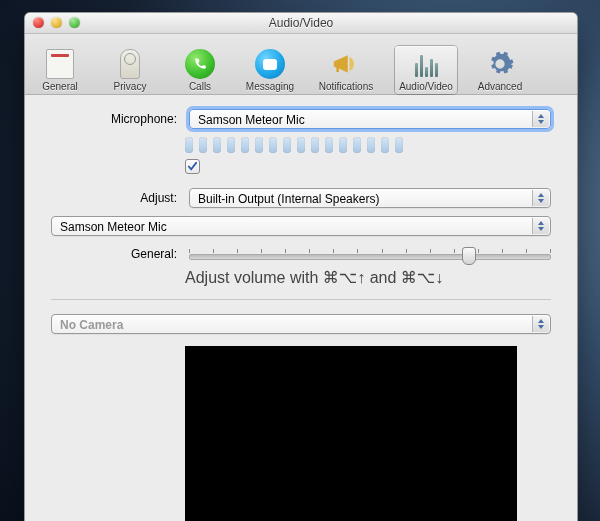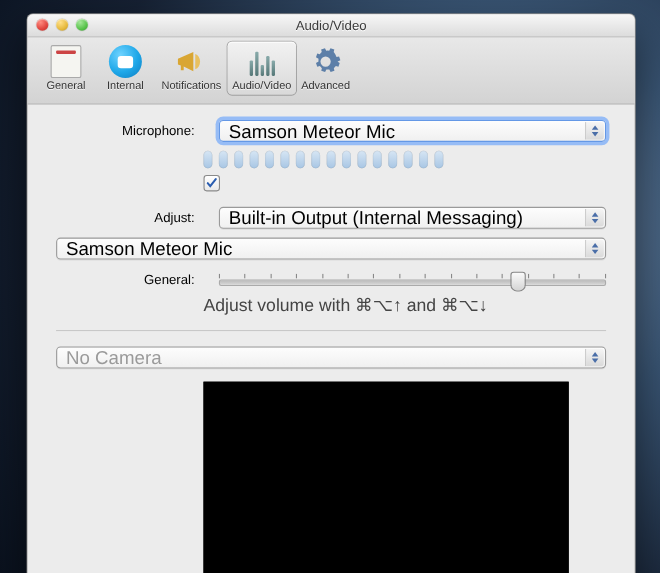--- a/index.html
+++ b/index.html
@@ -26,21 +26,21 @@
   .tl{width:11px;height:11px;border-radius:50%;box-shadow:inset 0 1px 1px rgba(255,255,255,.5),0 0 1px rgba(0,0,0,.4);} 
   .tl.red{background:radial-gradient(circle at 35% 30%,#ff8b80,#e0443e 60%,#b32e2a);} 
   .tl.yel{background:radial-gradient(circle at 35% 30%,#ffe08a,#e6b93c 60%,#b8902b);} 
   .tl.grn{background:radial-gradient(circle at 35% 30%,#a6e79a,#57c24a 60%,#3b9232);} 
   .titlebar .title{font-size:12px;color:#3a3a3a;text-shadow:0 1px 0 #fff;}
   
   .toolbar{
     height:56px;
     background:linear-gradient(#e8e8e8,#d3d3d3);
     border-bottom:1px solid #b0b0b0;
-    display:flex;align-items:flex-start;padding:4px 8px 0 8px;gap:0;
+    display:flex;align-items:flex-end;padding:4px 8px 0 8px;gap:16px;
   }
   .toolbtn{
     width:54px;text-align:center;padding:2px 0 2px;border-radius:4px;cursor:default;
   }
   .toolbtn.sel{
     background:linear-gradient(#f2f2f2,#d9d9d9);
     box-shadow:inset 0 1px 0 rgba(255,255,255,.7),0 0 0 1px rgba(0,0,0,.25);
   }
   .toolbtn .ic{width:32px;height:32px;margin:0 auto 1px;display:flex;align-items:center;justify-content:center;}
   .toolbtn .lbl{font-size:10px;color:#333;text-shadow:0 1px 0 rgba(255,255,255,.8);} 
@@ -55,31 +55,31 @@
   .ic-msg::after{content:"";width:14px;height:11px;background:#fff;border-radius:3px;}
   .ic-notif{display:flex;align-items:center;justify-content:center;}
   .ic-notif svg{fill:#d9a633;}
   .ic-av{width:28px;height:26px;display:flex;gap:2px;align-items:flex-end;justify-content:center;}
   .ic-av span{width:3px;background:linear-gradient(#8aa,#577);border-radius:1px;}
   .ic-adv{display:flex;align-items:center;justify-content:center;}
   .ic-adv svg{fill:#5d7fa8;}
   
   .content{padding:14px 26px 0 26px;}
   .row{display:flex;align-items:center;margin-bottom:8px;}
-  .lab{width:126px;text-align:right;padding-right:22px;font-size:12px;color:#000;}
+  .lab{width:126px;text-align:right;padding-right:12px;font-size:12px;color:#000;}
   .ctrl{flex:1;}
   .popup{
     height:20px;line-height:20px;width:100%;
     background:linear-gradient(#fdfdfd,#f0f0f0);
     border:1px solid #9a9a9a;border-radius:4px;
     box-shadow:0 1px 0 rgba(0,0,0,.05);
-    font-size:17px;padding:0 22px 0 8px;color:#000;position:relative;box-sizing:border-box;
+    font-size:12px;padding:0 22px 0 8px;color:#000;position:relative;box-sizing:border-box;
   }
   .popup.focus{box-shadow:0 0 0 3px rgba(80,150,255,.55);border-color:#6498e6;}
-  .popup.dis{color:#9a9a9a;}
+  .popup.dis{color:#9a9a9a;font-weight:bold;}
   .stepper{
     position:absolute;right:1px;top:1px;bottom:1px;width:16px;
     background:linear-gradient(#f5f5f5,#dadada);
     border-left:1px solid #b5b5b5;border-radius:0 3px 3px 0;
     display:flex;flex-direction:column;align-items:center;justify-content:center;
   }
   .stepper::before,.stepper::after{content:"";border-left:3px solid transparent;border-right:3px solid transparent;}
   .stepper::before{border-bottom:4px solid #4a6ea8;margin-bottom:2px;}
   .stepper::after{border-top:4px solid #4a6ea8;}
   
@@ -115,23 +115,39 @@
 
   <div class="toolbar">
     <div class="toolbtn">
       <div class="ic">
           <div class="ic-general"></div>
         </div>
       <div class="lbl">General</div>
     </div>
     <div class="toolbtn">
       <div class="ic">
+          <div class="ic-privacy"></div>
+        </div>
+      <div class="lbl">Privacy</div>
+    </div>
+    <div class="toolbtn">
+      <div class="ic">
+          <div class="ic-calls">
+        <svg width="14" height="14" viewBox="0 0 24 24">
+              <path d="M6 2c-1 0-2 1-2 2 0 9 7 16 16 16 1 0 2-1 2-2v-3l-5-1-2 2c-3-1-5-3-6-6l2-2-1-5H6z"></path>
+            </svg>
+      </div>
+        </div>
+      <div class="lbl">Calls</div>
+    </div>
+    <div class="toolbtn">
+      <div class="ic">
           <div class="ic-msg"></div>
         </div>
-      <div class="lbl">Internal</div>
+      <div class="lbl">Messaging</div>
     </div>
     <div class="toolbtn" style="width:66px;">
       <div class="ic ic-notif">
         <svg width="28" height="22" viewBox="0 0 32 24">
             <path d="M2 9l16-7v20L8 17v4H5v-5L2 15z"></path>
             <path d="M20 4c3 1 5 4 5 8s-2 7-5 8V4z" fill="#e8c060"></path>
           </svg>
       </div>
       <div class="lbl">Notifications</div>
     </div>
@@ -193,21 +209,21 @@
         <svg width="11" height="11" viewBox="0 0 12 12">
             <path d="M2 6l2.5 3L10 2" stroke="#2a5db0" stroke-width="2" fill="none" stroke-linecap="round"></path>
           </svg>
       </div>
     </div>
 
     <div class="row">
       <div class="lab">Adjust:</div>
       <div class="ctrl">
         <div class="popup">
-          <span>Built-in Output (Internal Messaging)</span>
+          <span>Built-in Output (Internal Speakers)</span>
           <div class="stepper"></div>
         </div>
       </div>
     </div>
 
     <div class="row">
       <div class="ctrl">
         <div class="popup">
           <span>Samson Meteor Mic</span>
           <div class="stepper"></div>

